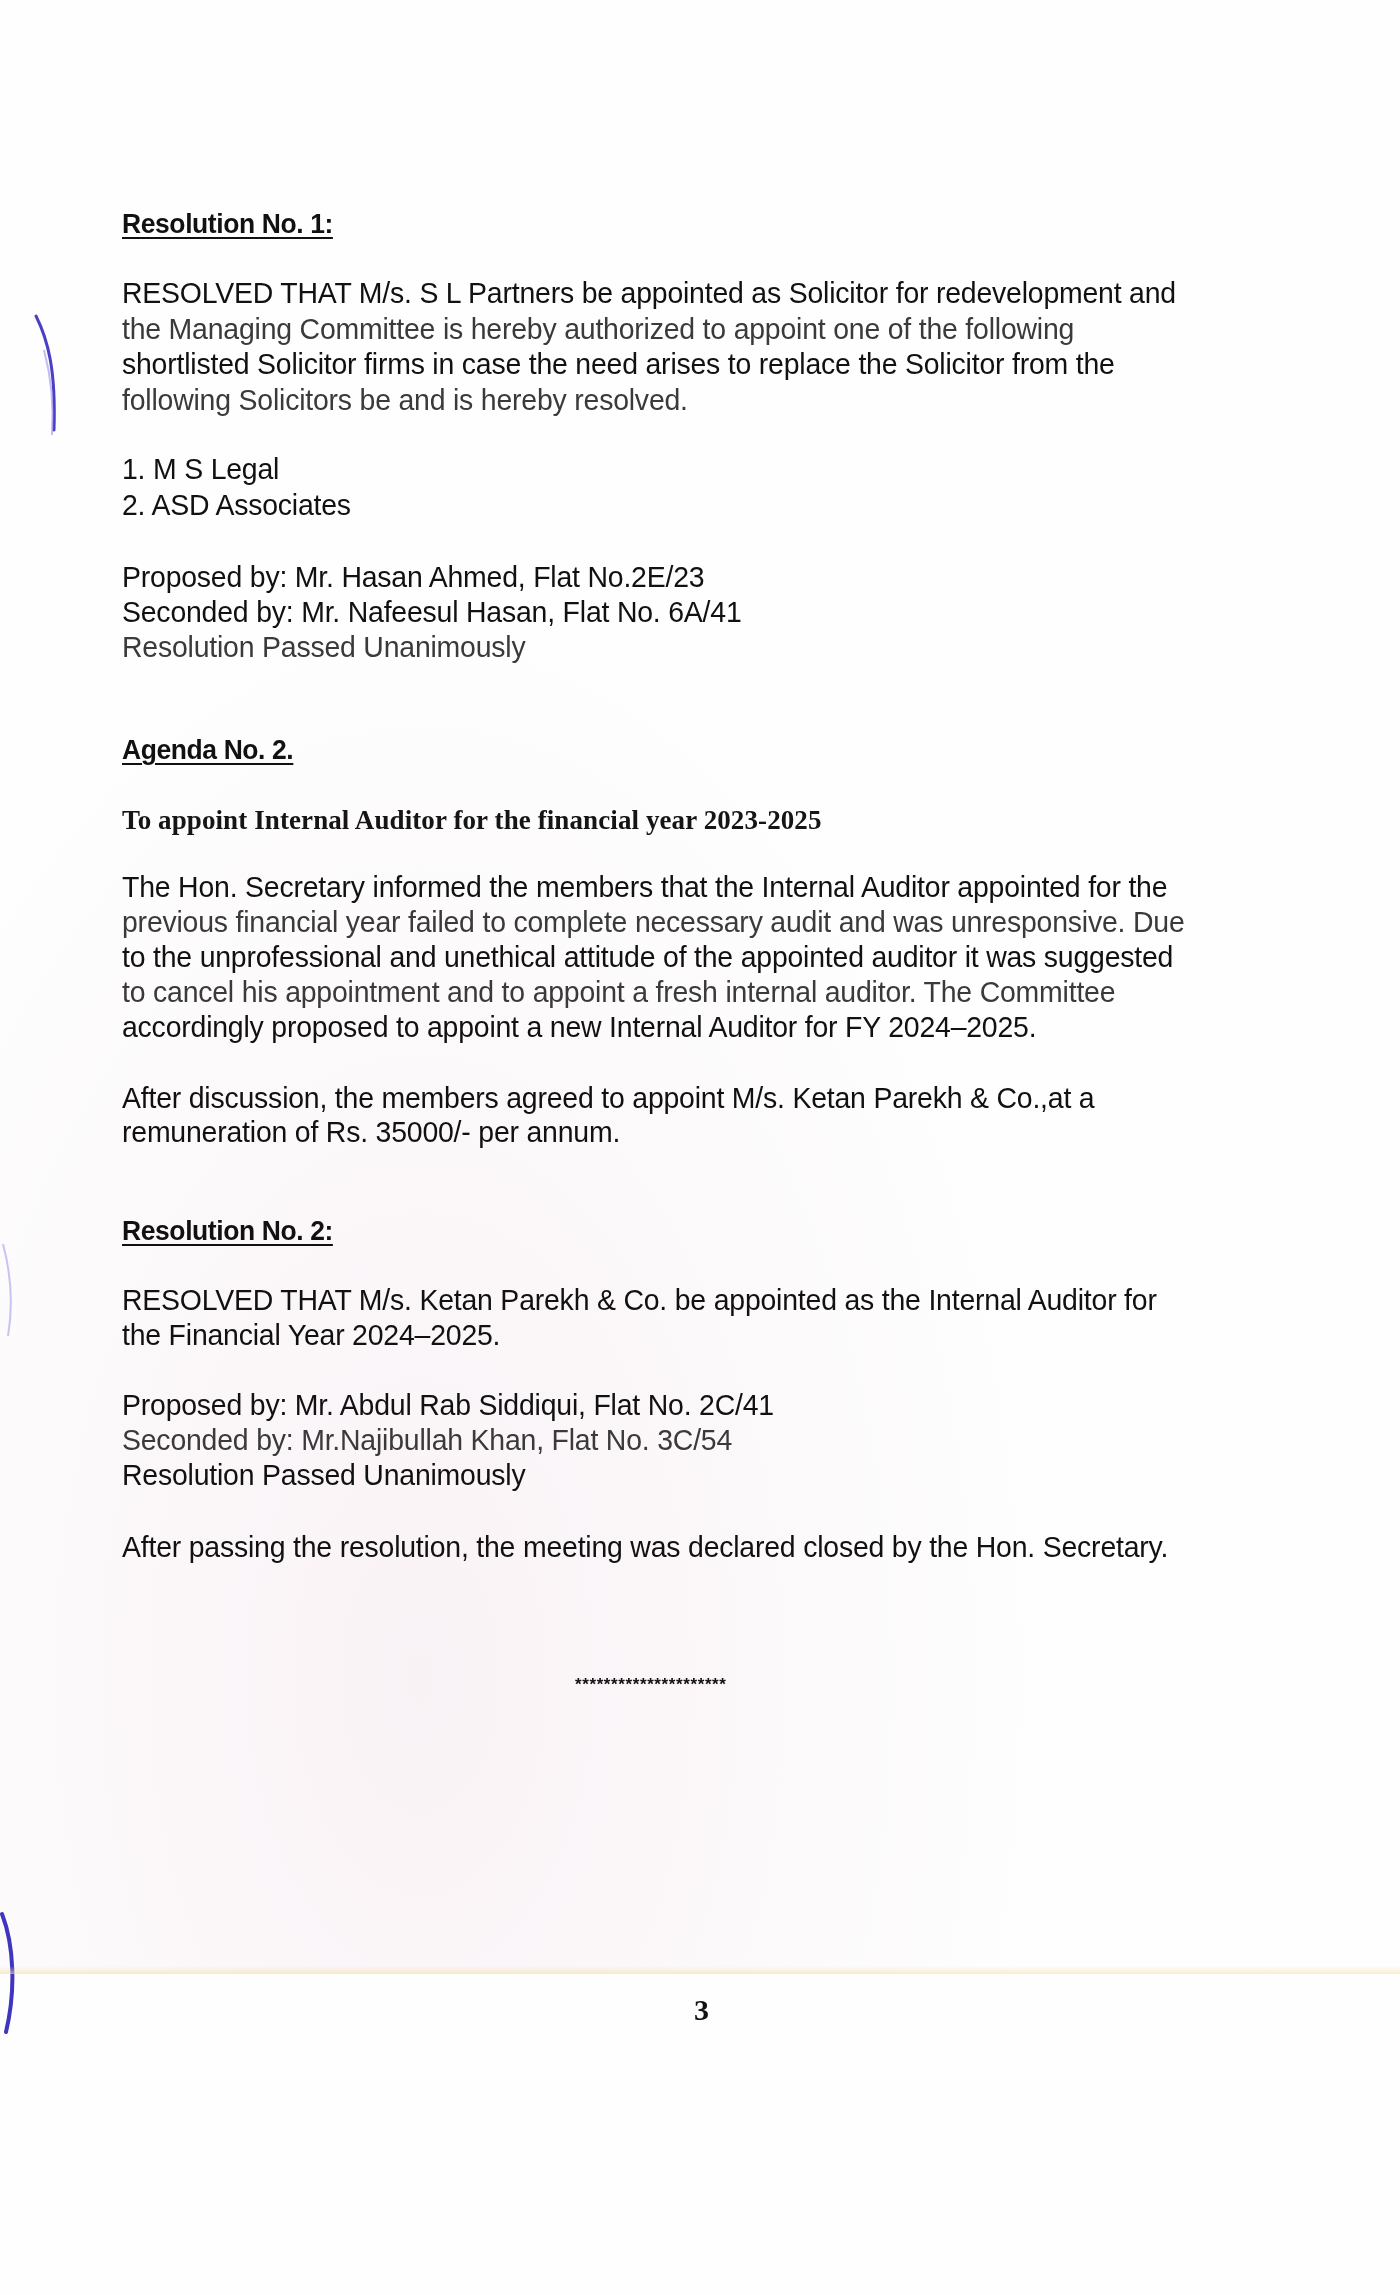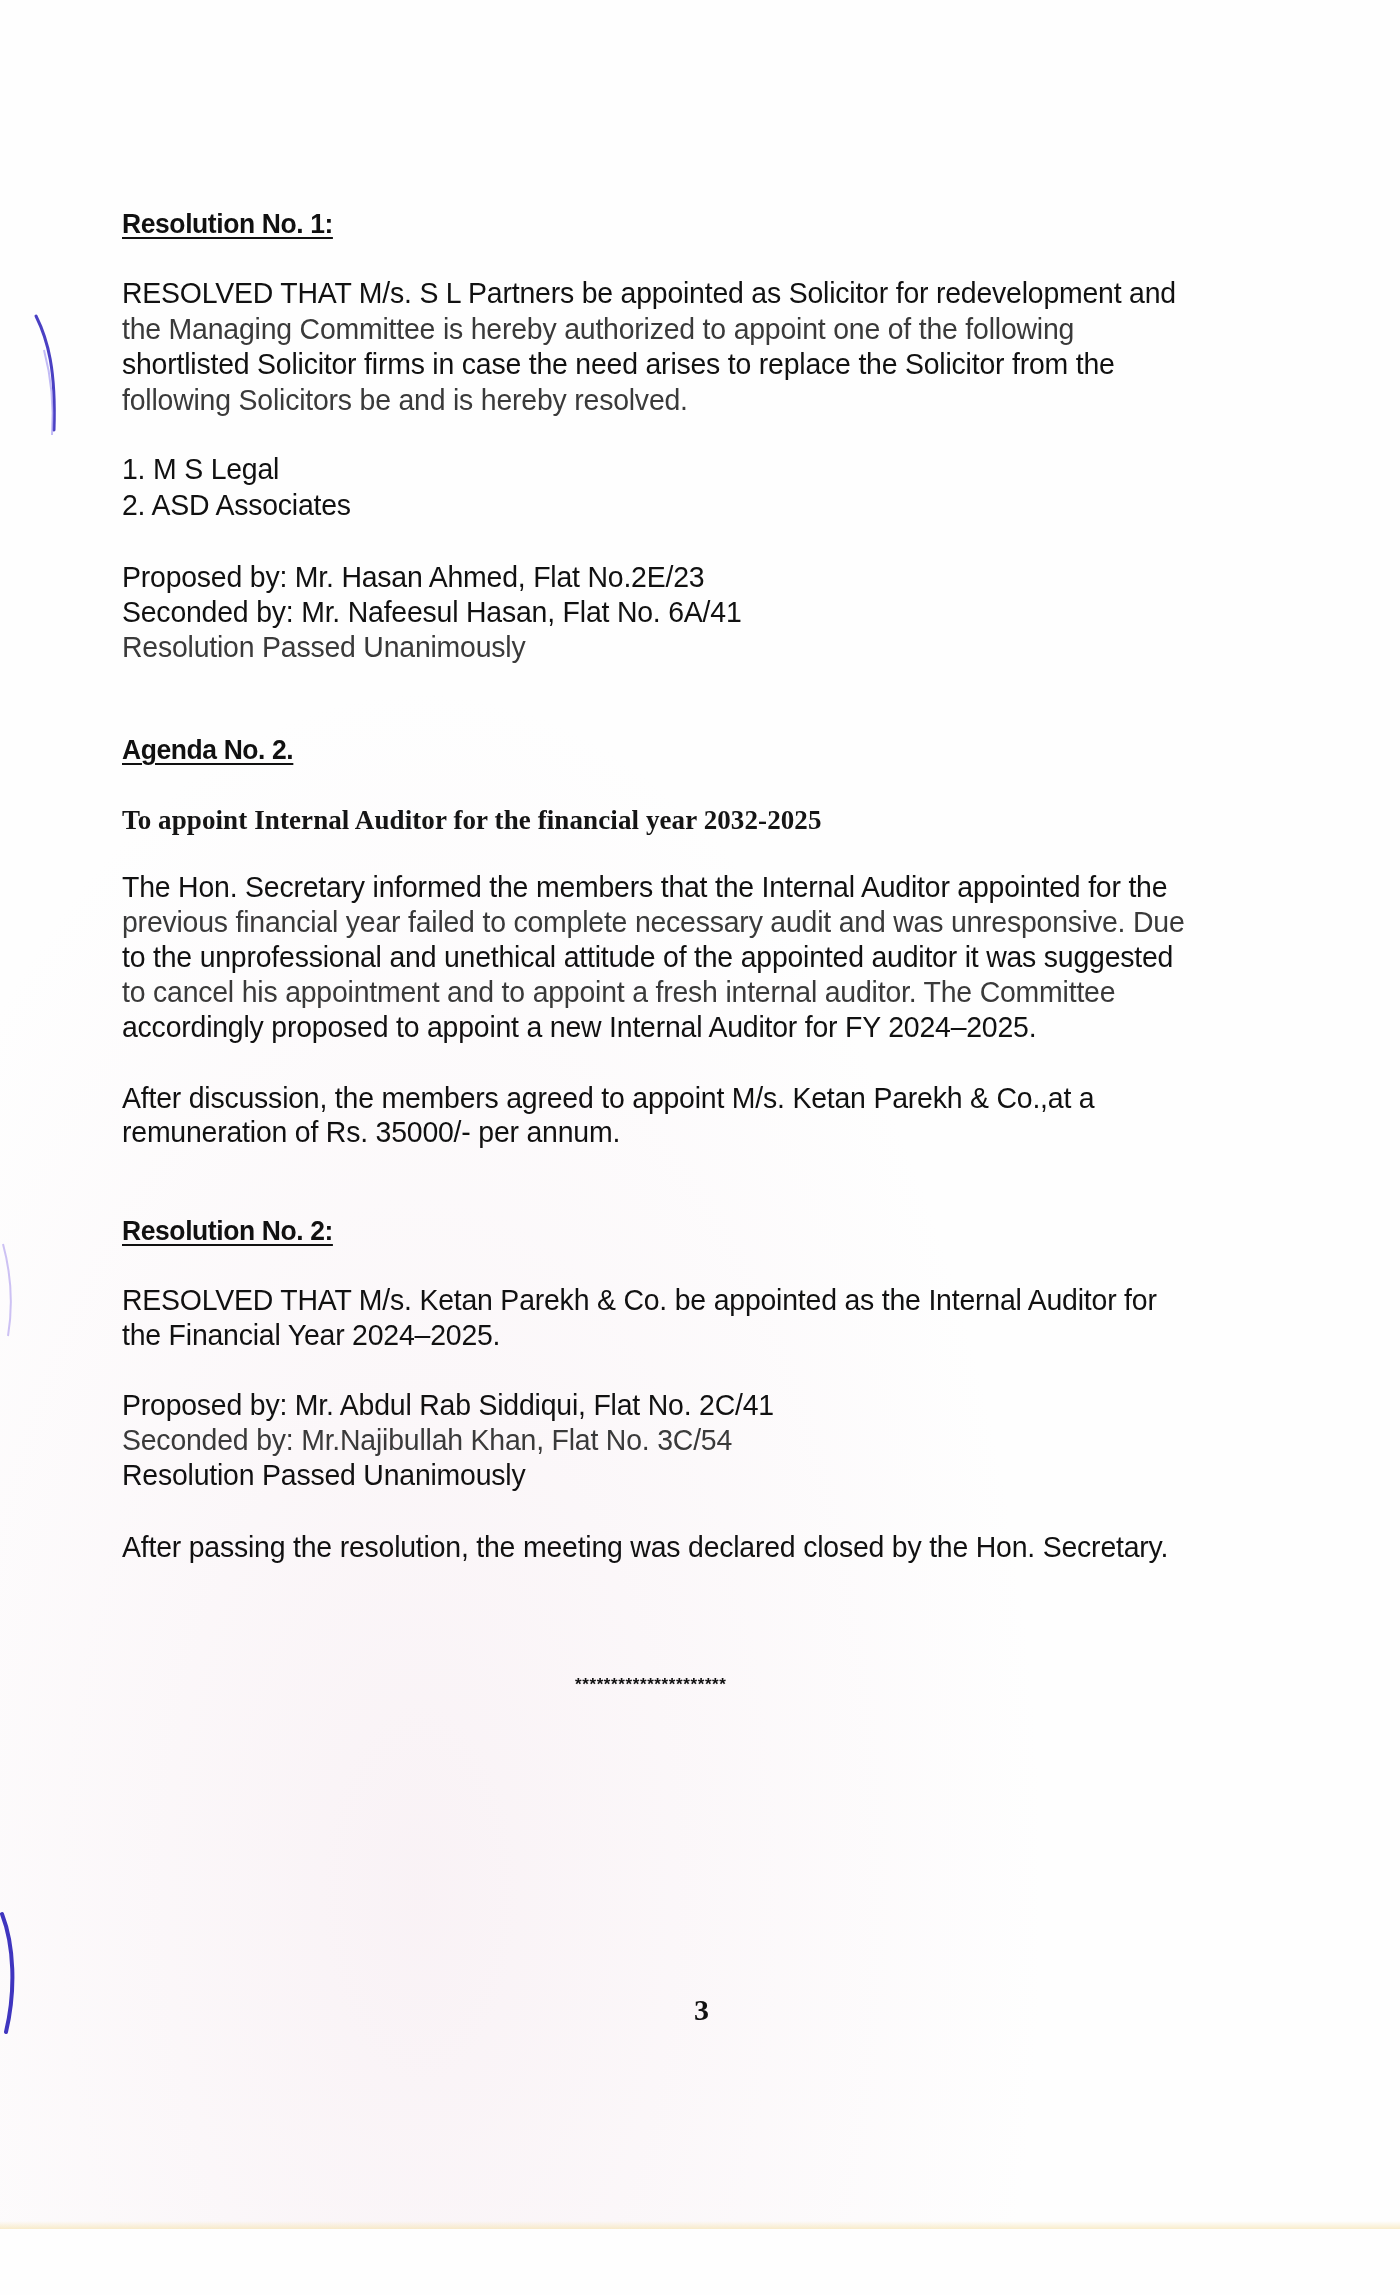--- a/index.html
+++ b/index.html
@@ -11,21 +11,21 @@
     width: 1400px;
     height: 2295px;
     position: relative;
     overflow: hidden;
     background: #fefefe;
   }
   .page {
     position: absolute;
     left: 0; top: 0;
     width: 1400px;
-    height: 2229px;
+    height: 1974px;
     background: radial-gradient(ellipse at 30% 85%, rgba(240,220,230,0.35) 0%, rgba(255,255,255,0) 45%), #fefefe;
   }
   .sans {
     font-family: "Liberation Sans", sans-serif;
     color: #111;
     font-size: 29px;
     letter-spacing: -0.2px;
     transform: scaleX(0.98);
     transform-origin: left top;
   }
@@ -109,21 +109,21 @@
   <div>
     <div class="line sans" style="top:452px;">1. M S Legal</div>
     <div class="line sans" style="top:488px;">2. ASD Associates</div>
   </div>
 
   <div class="line sans" style="top:560px;">Proposed by: Mr. Hasan Ahmed, Flat No.2E/23</div>
   <div class="line sans" style="top:595px;">Seconded by: Mr. Nafeesul Hasan, Flat No. 6A/41</div>
   <div class="line sans faded" style="top:630px;">Resolution Passed Unanimously</div>
 
   <div class="line sans heading-u" style="top:733px;">Agenda No. 2.</div>
-  <div class="line agenda-title" style="top:803px;">To appoint Internal Auditor for the financial year 2032-2025</div>
+  <div class="line agenda-title" style="top:803px;">To appoint Internal Auditor for the financial year 2023-2025</div>
 
   <div>
     <div class="line sans" style="top:870px;">The Hon. Secretary informed the members that the Internal Auditor appointed for the</div>
     <div class="line sans faded" style="top:905px;">previous financial year failed to complete necessary audit and was unresponsive. Due</div>
     <div class="line sans" style="top:940px;">to the unprofessional and unethical attitude of the appointed auditor it was suggested</div>
     <div class="line sans faded" style="top:975px;">to cancel his appointment and to appoint a fresh internal auditor.  The Committee</div>
     <div class="line sans" style="top:1010px;">accordingly proposed to appoint a new Internal Auditor for FY 2024–2025.</div>
   </div>
 
   <div>

